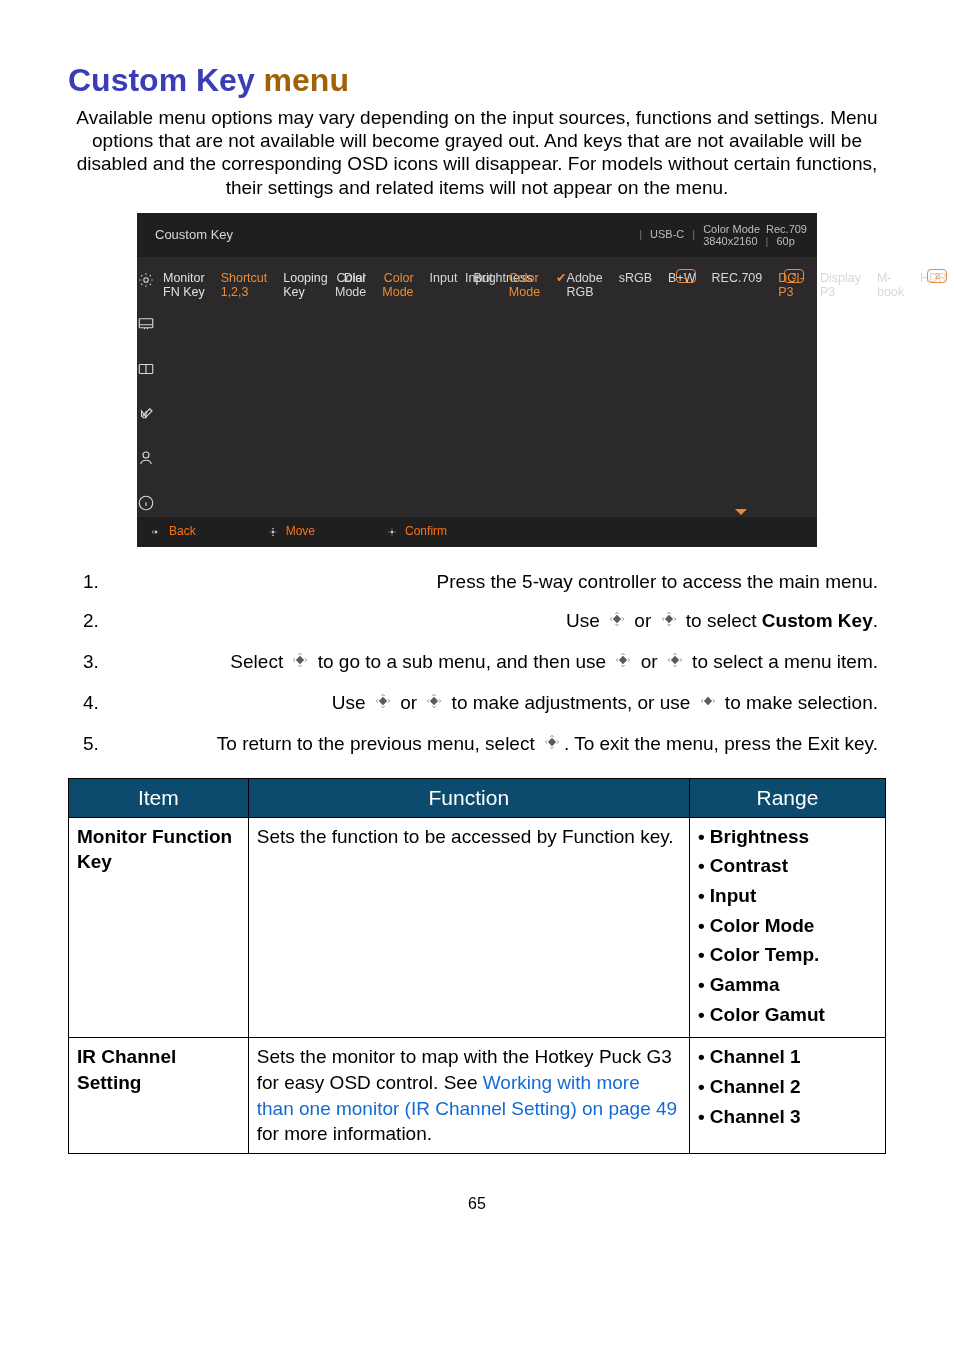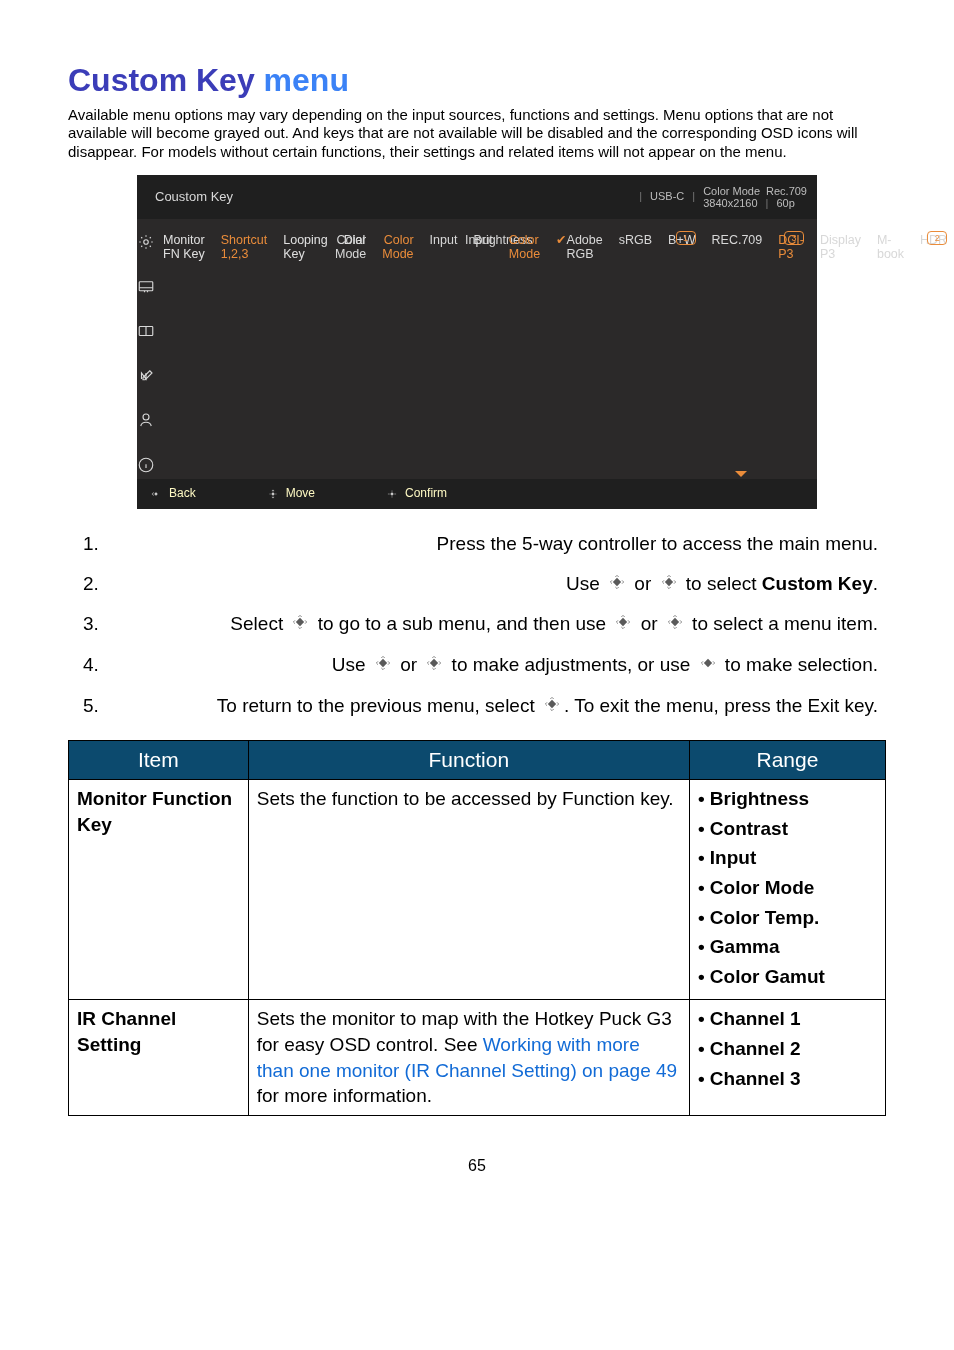--- a/index.html
+++ b/index.html
@@ -10,22 +10,22 @@
     font-size: 18px;
     color: #000;
     line-height: 1.25;
   }
   .title {
     font-size: 32px;
     font-weight: 700;
     margin-bottom: 6px;
   }
   .title .accent { color: #3b3db8; }
-  .title .rest { color: #3b82f6; }
-  .intro { font-size: 15px; line-height: 1.22; margin-bottom: 14px; }
+  .title .rest { color: #a16207; }
+  .intro { font-size: 19px; line-height: 1.22; margin-bottom: 14px; text-align: center; }
 
   
   .osd {
     width: 680px;
     margin: 0 auto 22px auto;
     background: #2b2929;
     color: #e0e0e0;
     font-size: 12.5px;
     font-family: Arial, sans-serif;
     position: relative;
@@ -100,21 +100,21 @@
     border-top:6px solid #ea8c3a;
   }
   .osd-footer {
     height: 30px;
     background:#1f1f1f;
     display:flex;
     align-items:center;
     gap: 70px;
     padding-left: 12px;
     font-size: 12px;
-    color:#fef9c3;
+    color:#f97316;
   }
   .navicon { display:inline-flex; align-items:center; gap:6px; }
   .navicon svg { width:14px; height:14px; stroke:#d0d0d0; fill:none; }
 
   
   ol.steps { margin: 10px 8px 20px 8px; padding-left: 28px; }
   ol.steps li { margin-bottom: 14px; font-size: 19px; line-height:1.35;text-align:right; }
   .joy { display:inline-block; vertical-align:middle; margin: 0 2px; }
   .joy svg { width:20px; height:18px; }
 

